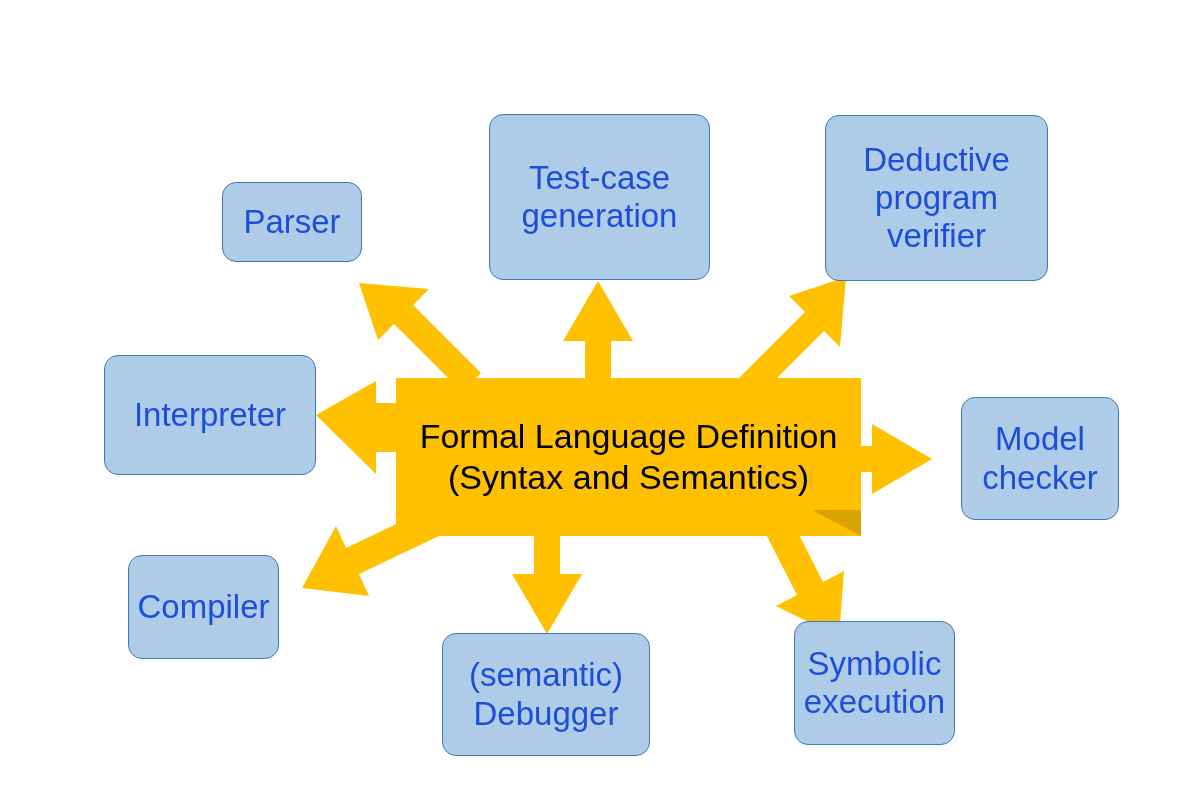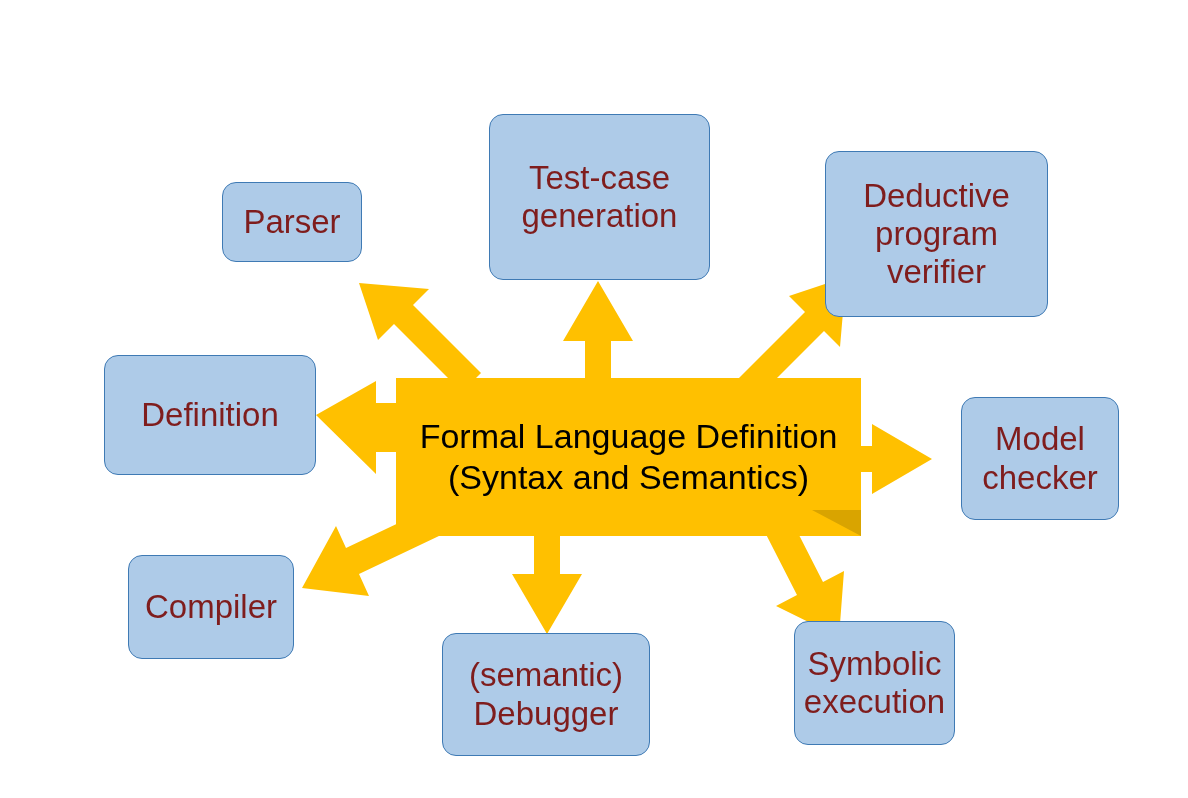--- a/index.html
+++ b/index.html
@@ -28,21 +28,21 @@
   .node {
     position: absolute;
     box-sizing: border-box;
     background: #aecbe8;
     border: 1.6px solid #3f7ab4;
     border-radius: 14px;
     display: flex;
     align-items: center;
     justify-content: center;
     text-align: center;
-    color: #7f1d1d;
+    color: #1d4ed8;
     font-size: 33px;
     line-height: 1.16;
     z-index: 3;
   }
   .node .label {
     display: block;
     padding: 0 6px;
     white-space: pre-line;
   }
   #center-node {
@@ -73,24 +73,24 @@
     top: 510px;
     width: 0;
     height: 0;
     border-left: 49px solid transparent;
     border-top: 26px solid #d9a400;
     z-index: 5;
   }
   
   #node-parser      { left: 222px; top: 182px;  width: 140px; height: 80px; }
   #node-testcase    { left: 489px; top: 114px;  width: 221px; height: 166px; }
-  #node-deductive   { left: 825px; top: 115px;  width: 223px; height: 166px; margin-top: 36px; }
+  #node-deductive   { left: 825px; top: 115px;  width: 223px; height: 166px; }
   #node-interpreter { left: 104px; top: 355px;  width: 212px; height: 120px; }
   #node-model       { left: 929px; top: 397px;  width: 158px; height: 123px; margin-left: 32px; }
-  #node-compiler    { left: 128px; top: 555px;  width: 166px; height: 104px; }
+  #node-compiler    { left: 128px; top: 555px;  width: 151px; height: 104px; }
   #node-debugger    { left: 442px; top: 633px;  width: 208px; height: 123px; }
   #node-symbolic    { left: 794px; top: 621px;  width: 161px; height: 124px; }
 </style>
 </head>
 <body>
 
 <div id="canvas">
 
   <svg id="arrow-layer" viewBox="0 0 1188 798" xmlns="http://www.w3.org/2000/svg">
 
@@ -126,21 +126,21 @@
 generation</span>
   </div>
 
   <div class="node" id="node-deductive">
     <span class="label">Deductive
 program
 verifier</span>
   </div>
 
   <div class="node" id="node-interpreter">
-    <span class="label">Definition</span>
+    <span class="label">Interpreter</span>
   </div>
 
   <div class="node" id="node-model">
     <span class="label">Model
 checker</span>
   </div>
 
   <div class="node" id="node-compiler">
     <span class="label">Compiler</span>
   </div>

